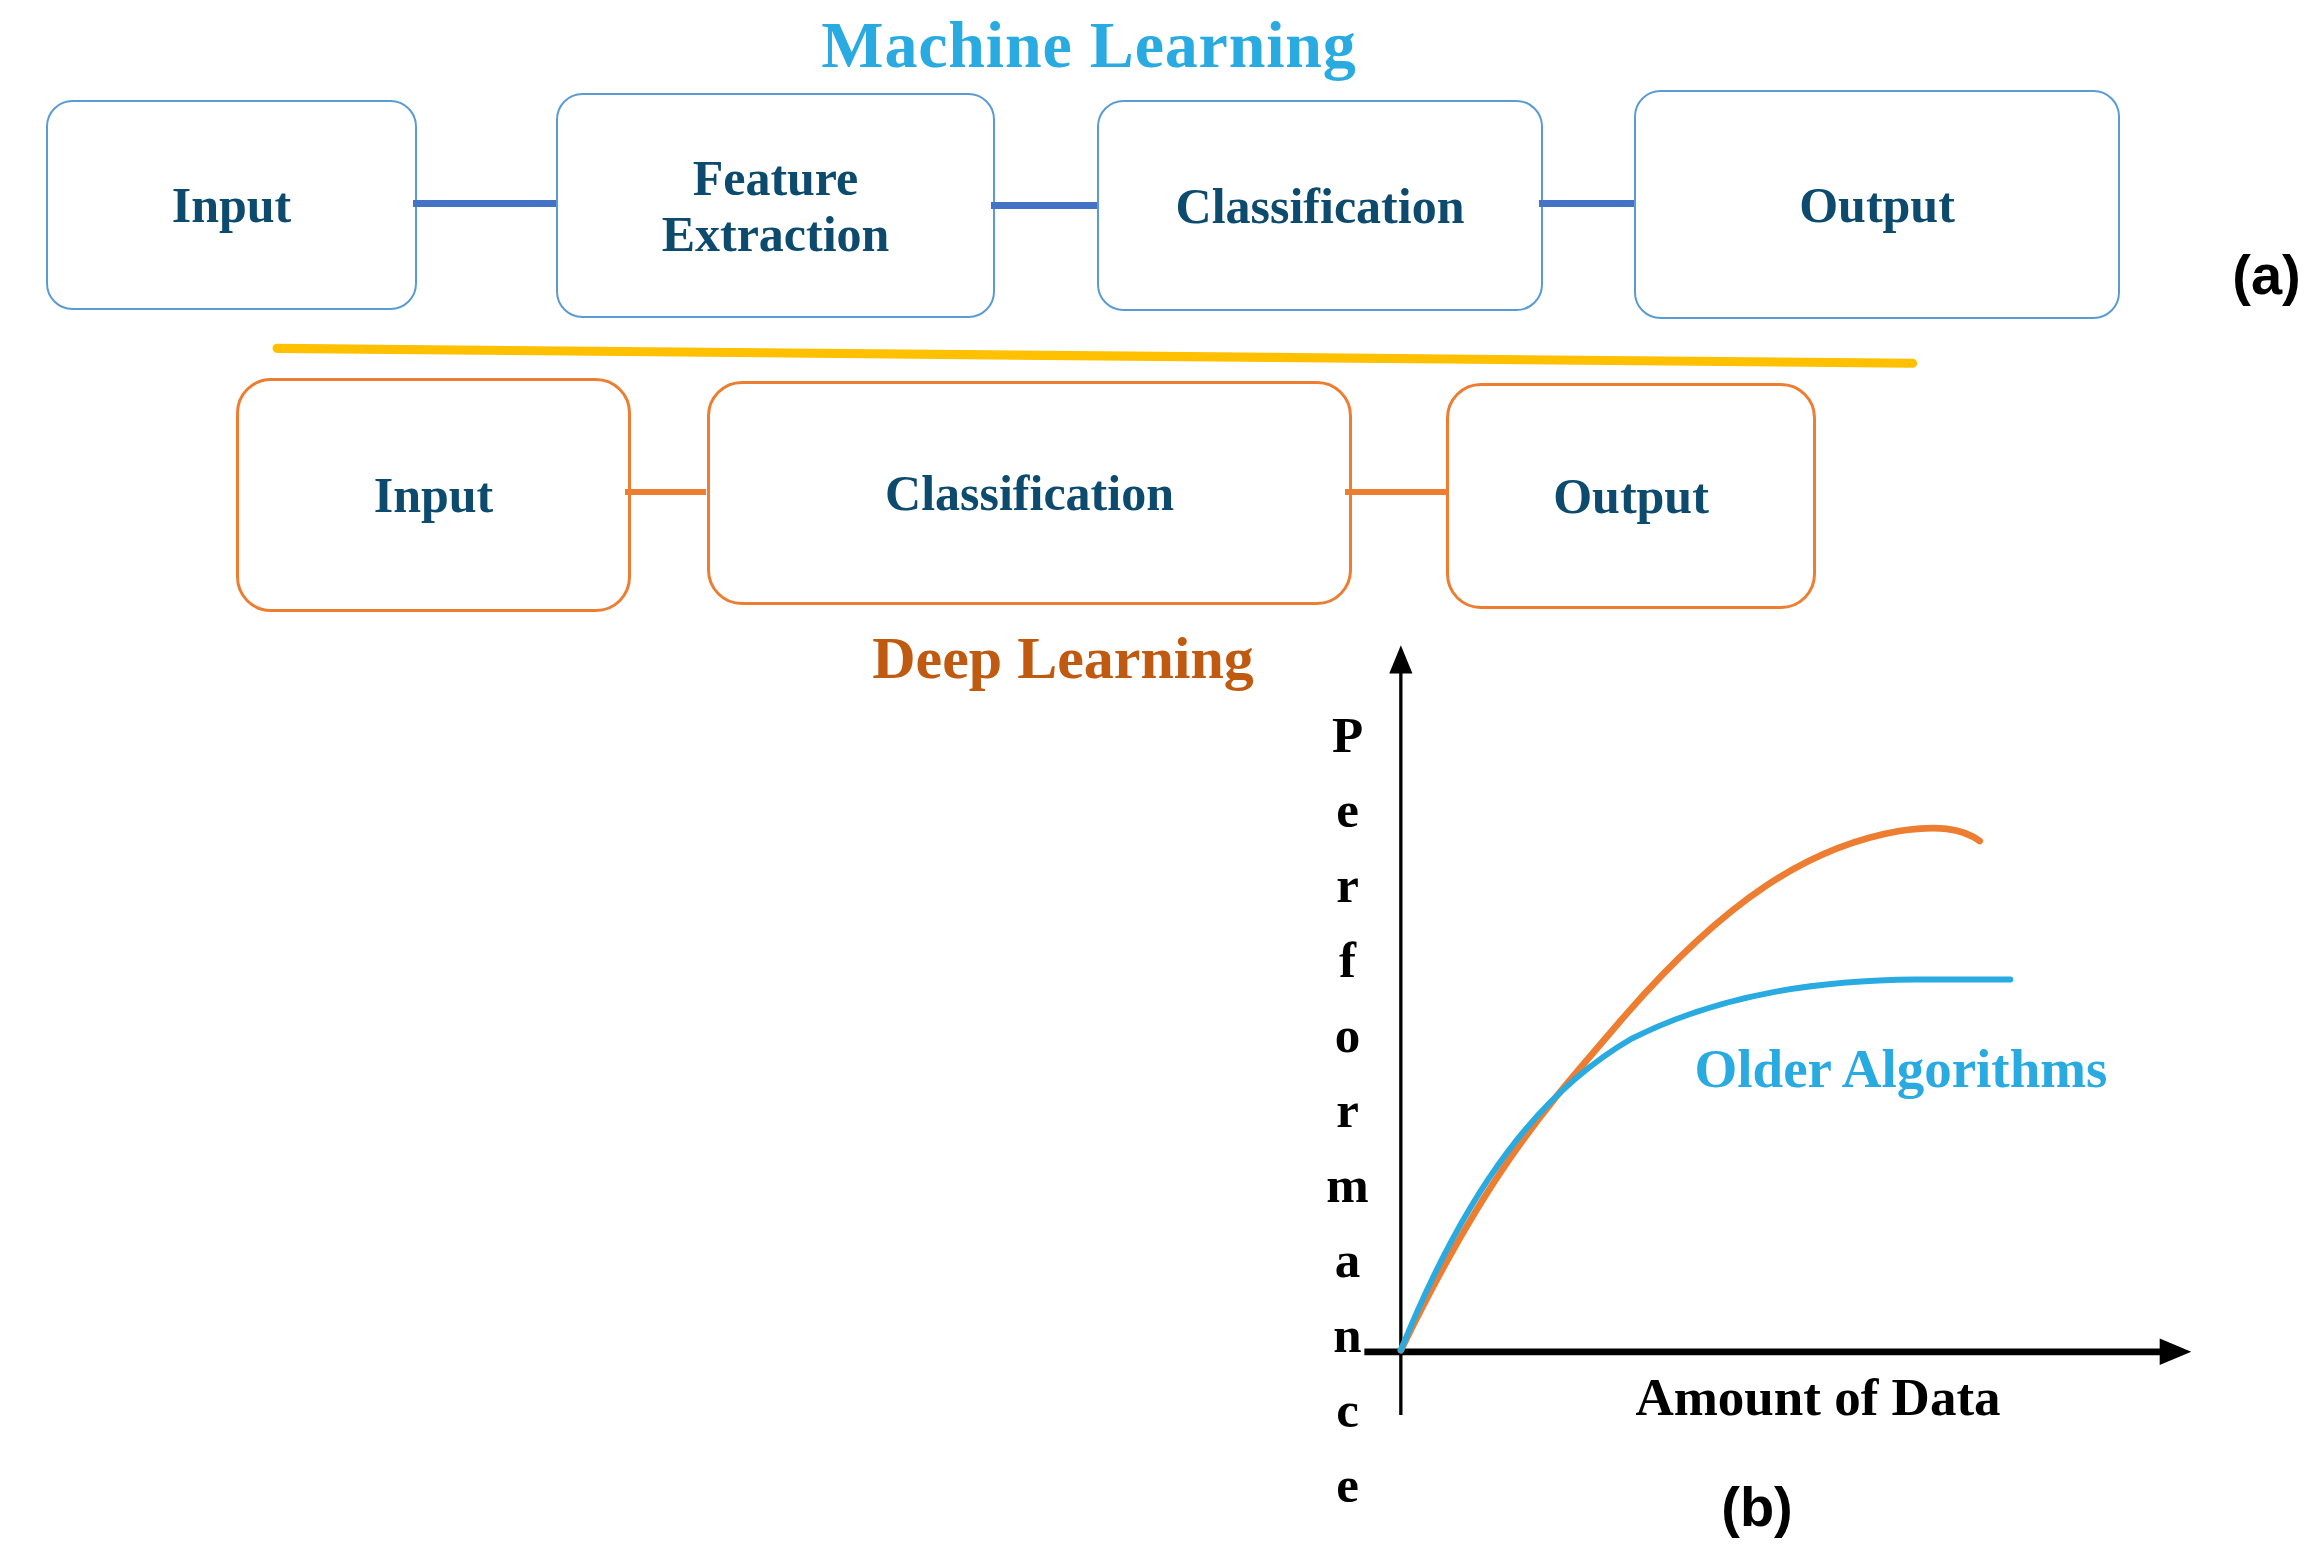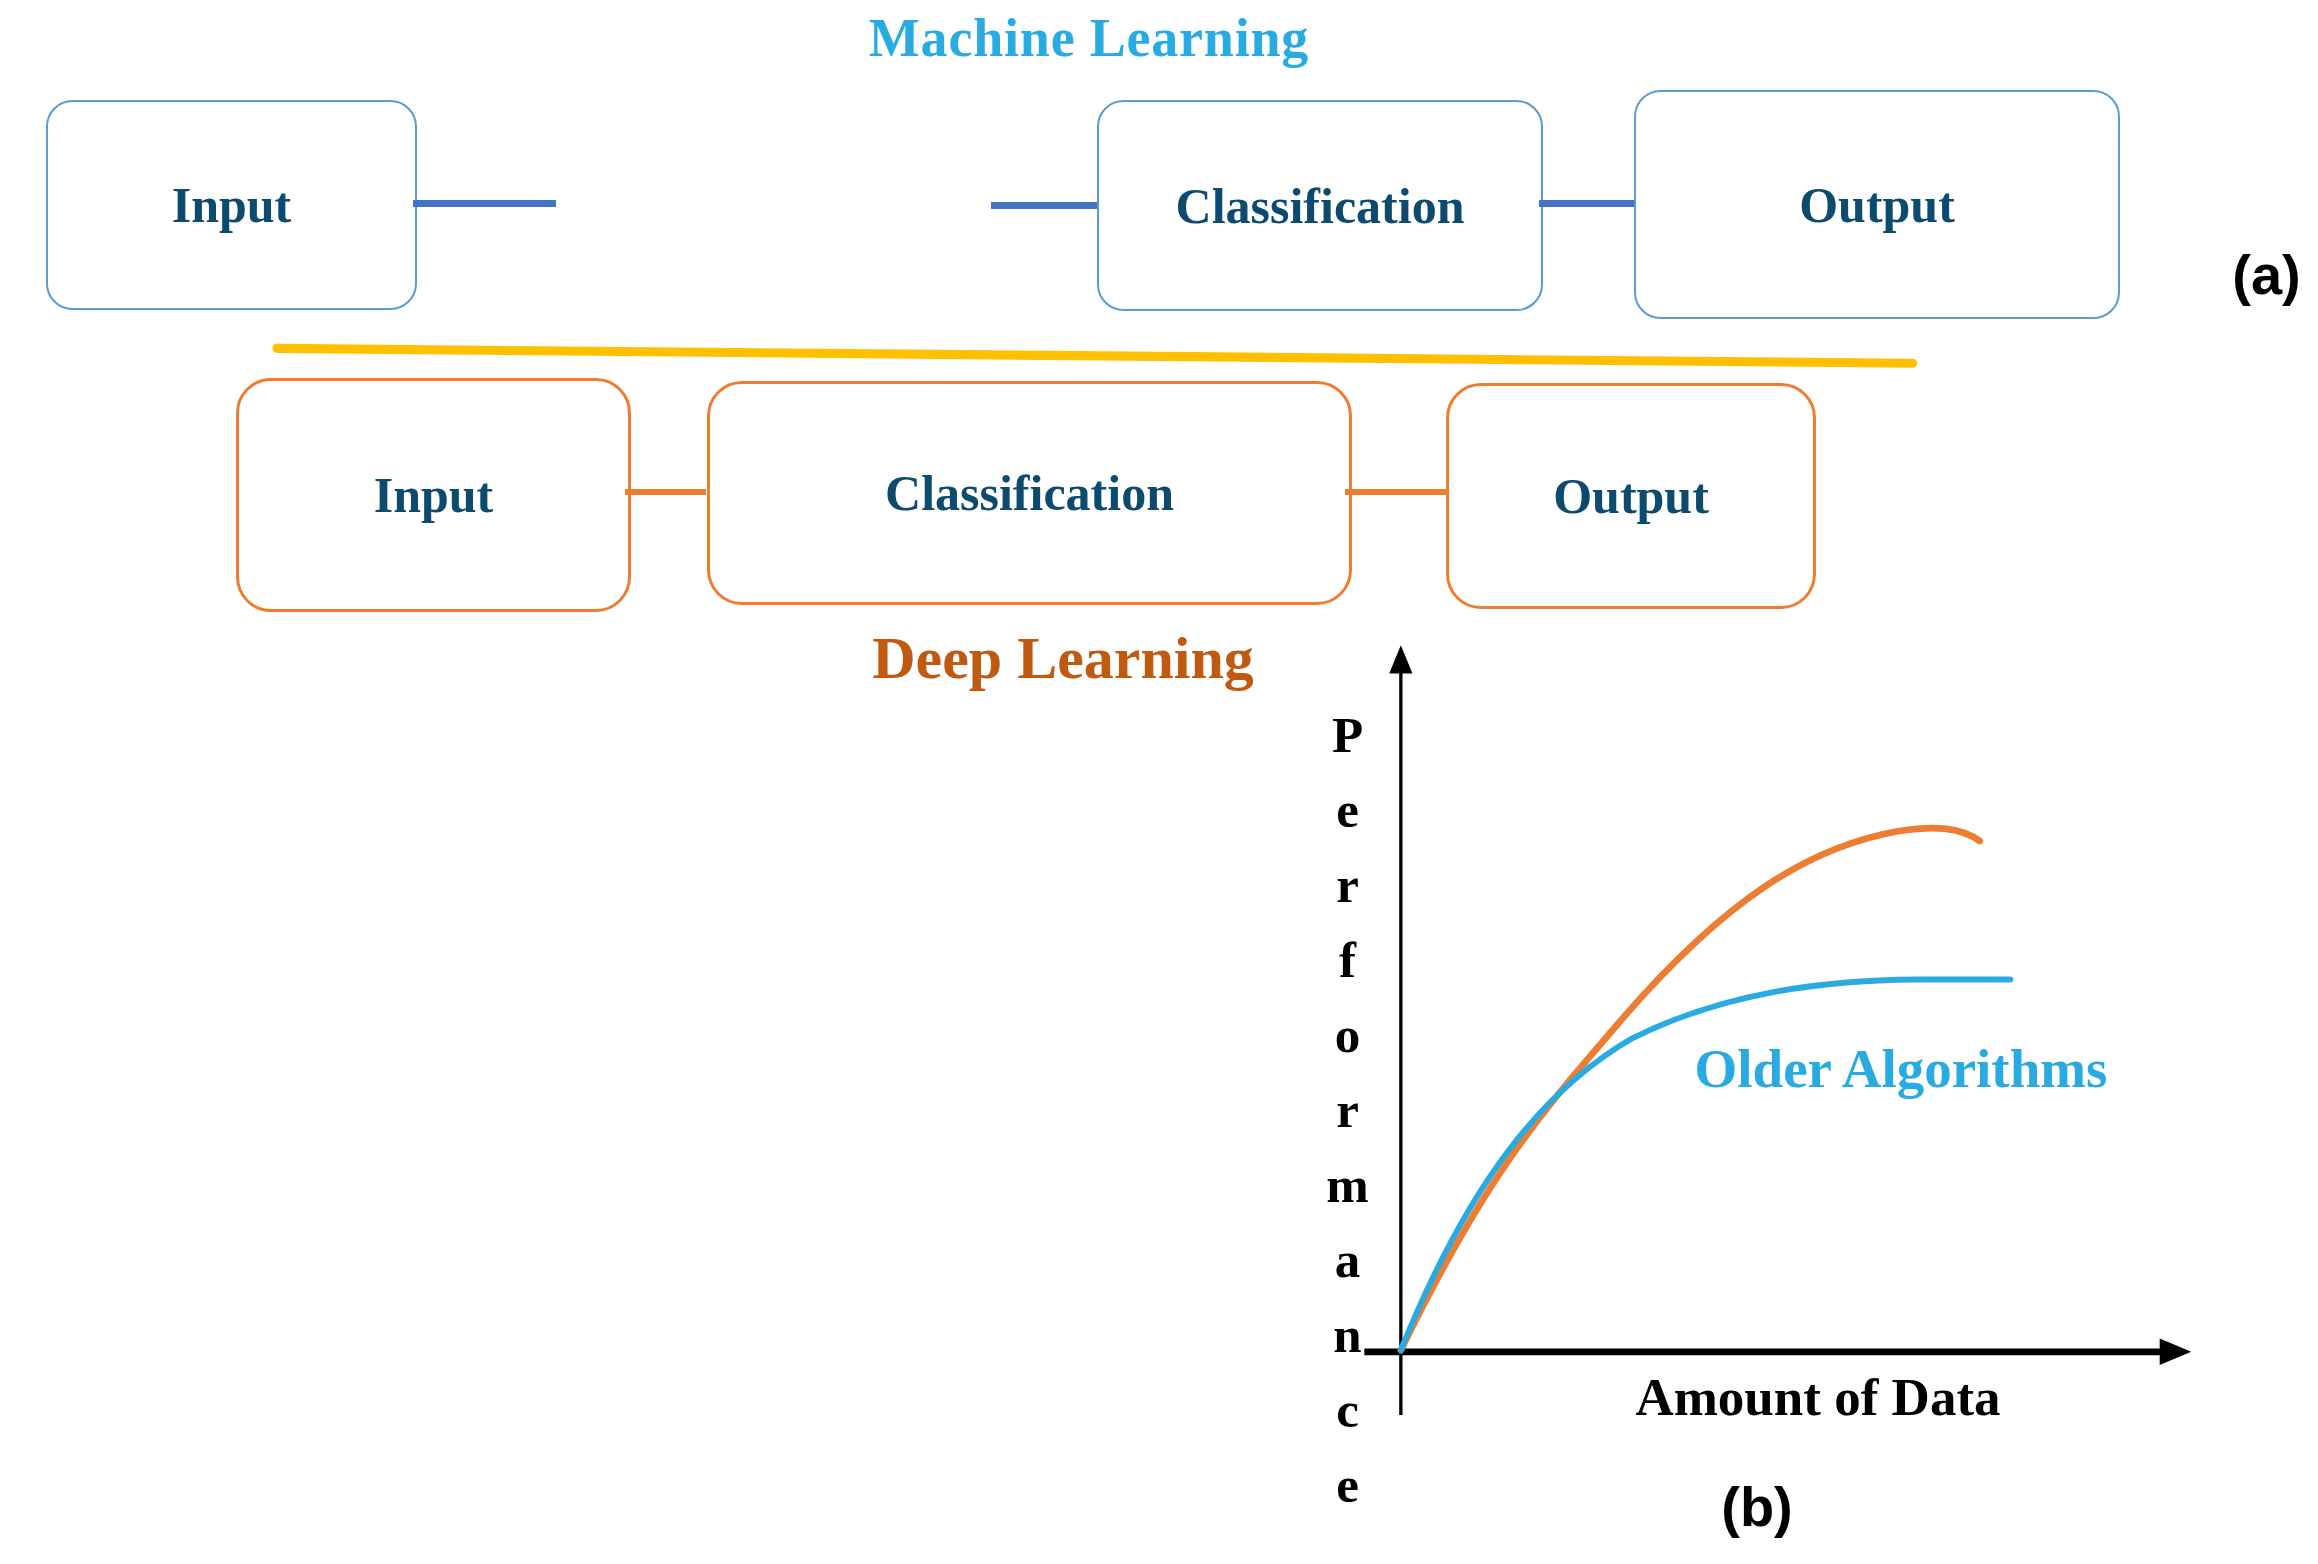--- a/index.html
+++ b/index.html
@@ -9,21 +9,21 @@
     background:#ffffff;
     overflow:hidden;
     font-family:"Liberation Serif", serif;
   }
   .abs{position:absolute;}
   svg.overlay{position:absolute;left:0;top:0;width:2319px;height:1565px;}
 
   
   .ml-title{
     left:799px;top:6.6px;width:580px;
-    font-size:54px;font-weight:bold;text-align:center;
+    font-size:66px;font-weight:bold;text-align:center;
     color:#29ABE2;letter-spacing:0.8px;
   }
   .dl-title{
     left:814px;top:624px;width:498px;
     font-size:60px;font-weight:bold;text-align:center;
     color:#C05A11;
   }
 
   
   .mlbox{
@@ -91,20 +91,26 @@
   </svg>
 
   <div class="abs ml-title">Machine Learning</div>
 
   <div class="abs mlbox" style="left:46px;top:100px;width:367px;height:206px">
     <div class="boxlabel">Input</div>
   </div>
 
   <div class="abs ml-conn" style="left:413px;top:200px;width:143px"></div>
 
+  <div class="abs mlbox" style="left:556px;top:93px;width:435px;height:221px">
+    <div class="boxlabel">
+      <div>Feature</div>
+      <div>Extraction</div>
+    </div>
+  </div>
 
   <div class="abs ml-conn" style="left:991px;top:202px;width:106px"></div>
 
   <div class="abs mlbox" style="left:1097px;top:100px;width:442px;height:207px">
     <div class="boxlabel">Classification</div>
   </div>
 
   <div class="abs ml-conn" style="left:1539px;top:200px;width:95px"></div>
 
   <div class="abs mlbox" style="left:1634px;top:90px;width:482px;height:225px">

